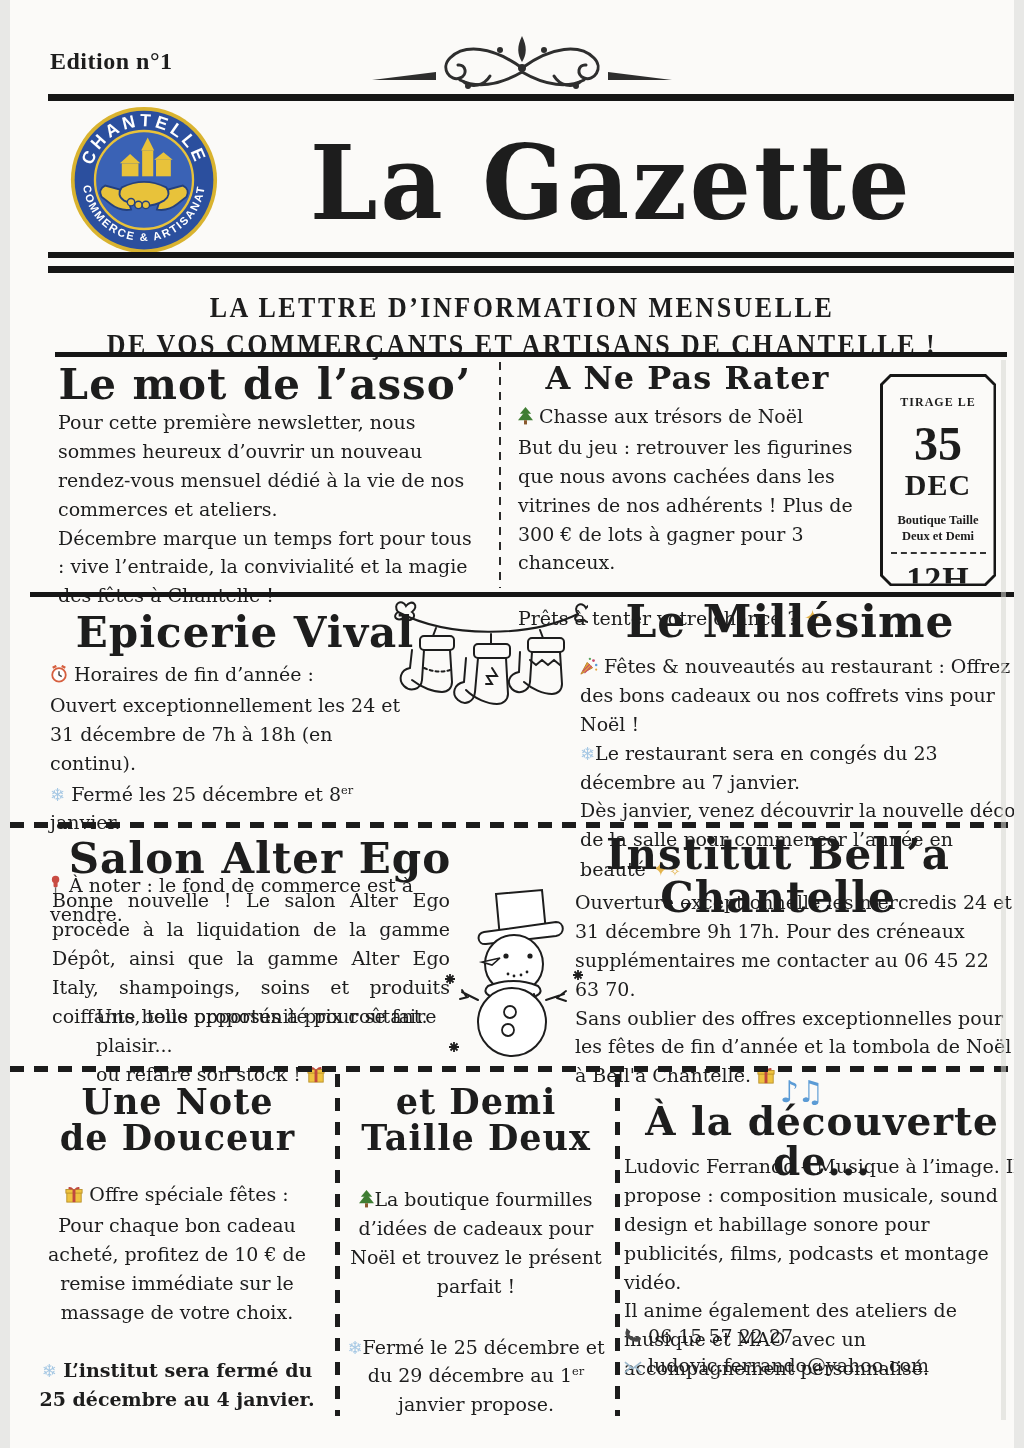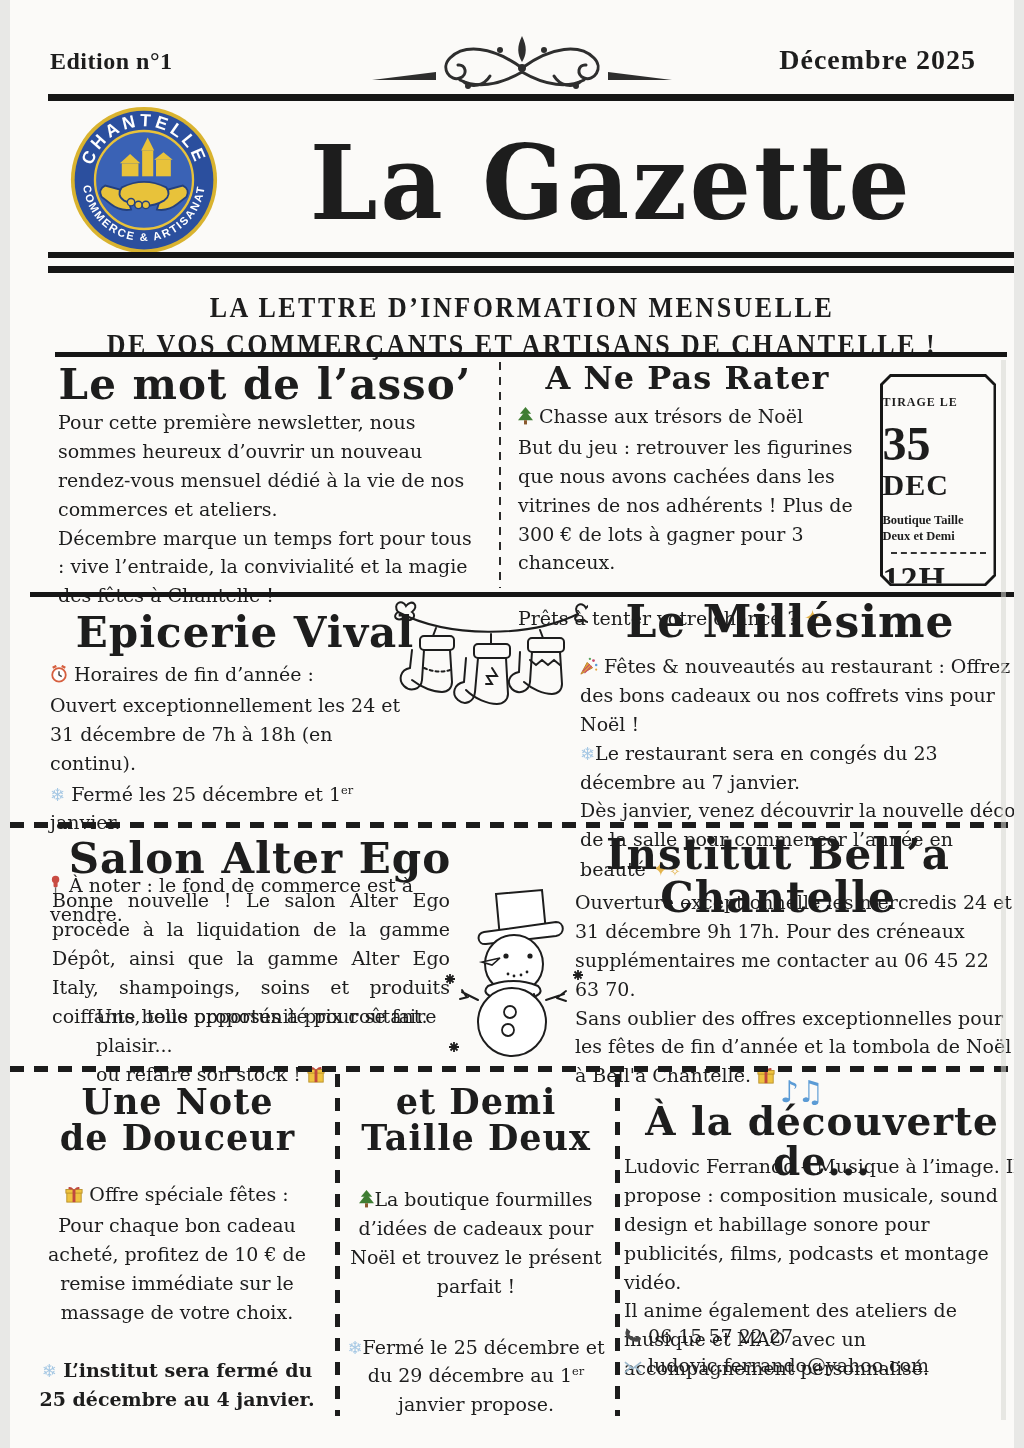--- a/index.html
+++ b/index.html
@@ -28,37 +28,36 @@
   .pre{white-space:pre-line;}
   sup{font-size:.6em;}
   .ic{display:inline-block;vertical-align:-2px;}
   .snow{color:#a6c8e4;font-family:"DejaVu Sans",sans-serif;}
   .spark{color:#e4b44c;font-family:"DejaVu Sans",sans-serif;}
   .notes{color:#5b9bd5;font-family:"DejaVu Sans",sans-serif;font-size:30px;letter-spacing:-2px;}
   
   .ticket{position:absolute;left:870px;top:374px;width:116px;height:212px;
     background:#161616;
     clip-path:polygon(10px 0,calc(100% - 10px) 0,100% 10px,100% calc(100% - 10px),calc(100% - 10px) 100%,10px 100%,0 calc(100% - 10px),0 10px);}
-  .ticket-in{position:absolute;inset:2.5px;background:#fbfaf8;text-align:left;
+  .ticket-in{position:absolute;inset:2.5px;background:#fbfaf8;text-align:center;
     clip-path:polygon(9px 0,calc(100% - 9px) 0,100% 9px,100% calc(100% - 9px),calc(100% - 9px) 100%,9px 100%,0 calc(100% - 9px),0 9px);}
   .t-lbl{font-size:12px;letter-spacing:1px;margin-top:18px;font-family:"Liberation Serif",serif;font-weight:600;}
   .t-day{font-size:48px;font-weight:700;line-height:1;margin-top:10px;font-family:"Liberation Serif",serif;}
   .t-mon{font-size:30px;font-weight:600;line-height:1;margin-top:2px;font-family:"Liberation Serif",serif;letter-spacing:1px;}
   .t-place{font-size:12.5px;font-weight:700;line-height:1.3;margin-top:12px;font-family:"Liberation Serif",serif;}
   .t-cut{border-top:2px dashed #333;margin:8px 8px 0 8px;}
   .t-time{font-size:34px;font-weight:700;margin-top:6px;font-family:"Liberation Serif",serif;letter-spacing:1px;}
   .scan-strip{position:absolute;right:8px;top:360px;width:5px;height:1060px;background:#d7d7d2;opacity:.55;}
 </style>
 </head>
 <body>
 
 <div class="page">
 
   <div class="abs ed" style="left:40px;top:48px;">Edition n°1</div>
-  <div class="abs date" style="right:38px;top:44px;">Décembre 2025</div>
 
   <svg class="abs" style="left:362px;top:28px;" width="300" height="66" viewBox="0 0 300 66">
     <g stroke="#2e2e2e" fill="none" stroke-width="3" stroke-linecap="round">
       <path d="M150,40 C120,18 92,16 78,30 c-10,10 0,24 10,20 c8,-3 6,-14 -2,-13"></path>
       <path d="M150,40 C180,18 208,16 222,30 c10,10 0,24 -10,20 c-8,-3 -6,-14 2,-13"></path>
       <path d="M150,44 C126,58 104,60 88,52"></path>
       <path d="M150,44 C174,58 196,60 212,52"></path>
       <path d="M118,48 c-6,10 -18,12 -26,6"></path>
       <path d="M182,48 c6,10 18,12 26,6"></path>
     </g>
@@ -194,21 +193,21 @@
         <path d="M3,3 L7,1" stroke="#d65f3f" stroke-width="2.5"></path>
           <path d="M17,3 L13,1" stroke="#d65f3f" stroke-width="2.5"></path>
         <circle cx="10" cy="11" r="7.5" fill="#fff" stroke="#d65f3f" stroke-width="2"></circle>
         <path d="M10,7 V11 L13,13" stroke="#444" stroke-width="1.6" fill="none"></path>
       </svg>
       <span>Horaires de fin d’année :</span>
     </div>
     <p style="margin:2px 0 0 0;">Ouvert exceptionnellement les 24 et 31 décembre de 7h à 18h (en continu).</p>
     <div style="margin-top:2px;">
       <span class="snow" style="font-size:18px;">❄</span>
-      <span>Fermé les 25 décembre et 1</span><sup>er</sup><span> janvier.</span>
+      <span>Fermé les 25 décembre et 8</span><sup>er</sup><span> janvier.</span>
     </div>
     <div style="margin-top:34px;">
       <svg class="ic" width="13" height="19" viewBox="0 0 14 20">
         <circle cx="6" cy="4.5" r="4" fill="#c94b42"></circle>
         <rect x="3.8" y="7" width="4.4" height="6" rx="1.5" fill="#c94b42"></rect>
         <path d="M6,13 L6,19" stroke="#666" stroke-width="1.4"></path>
       </svg>
       <span>À noter : le fond de commerce est à vendre.</span>
     </div>
   </div>

